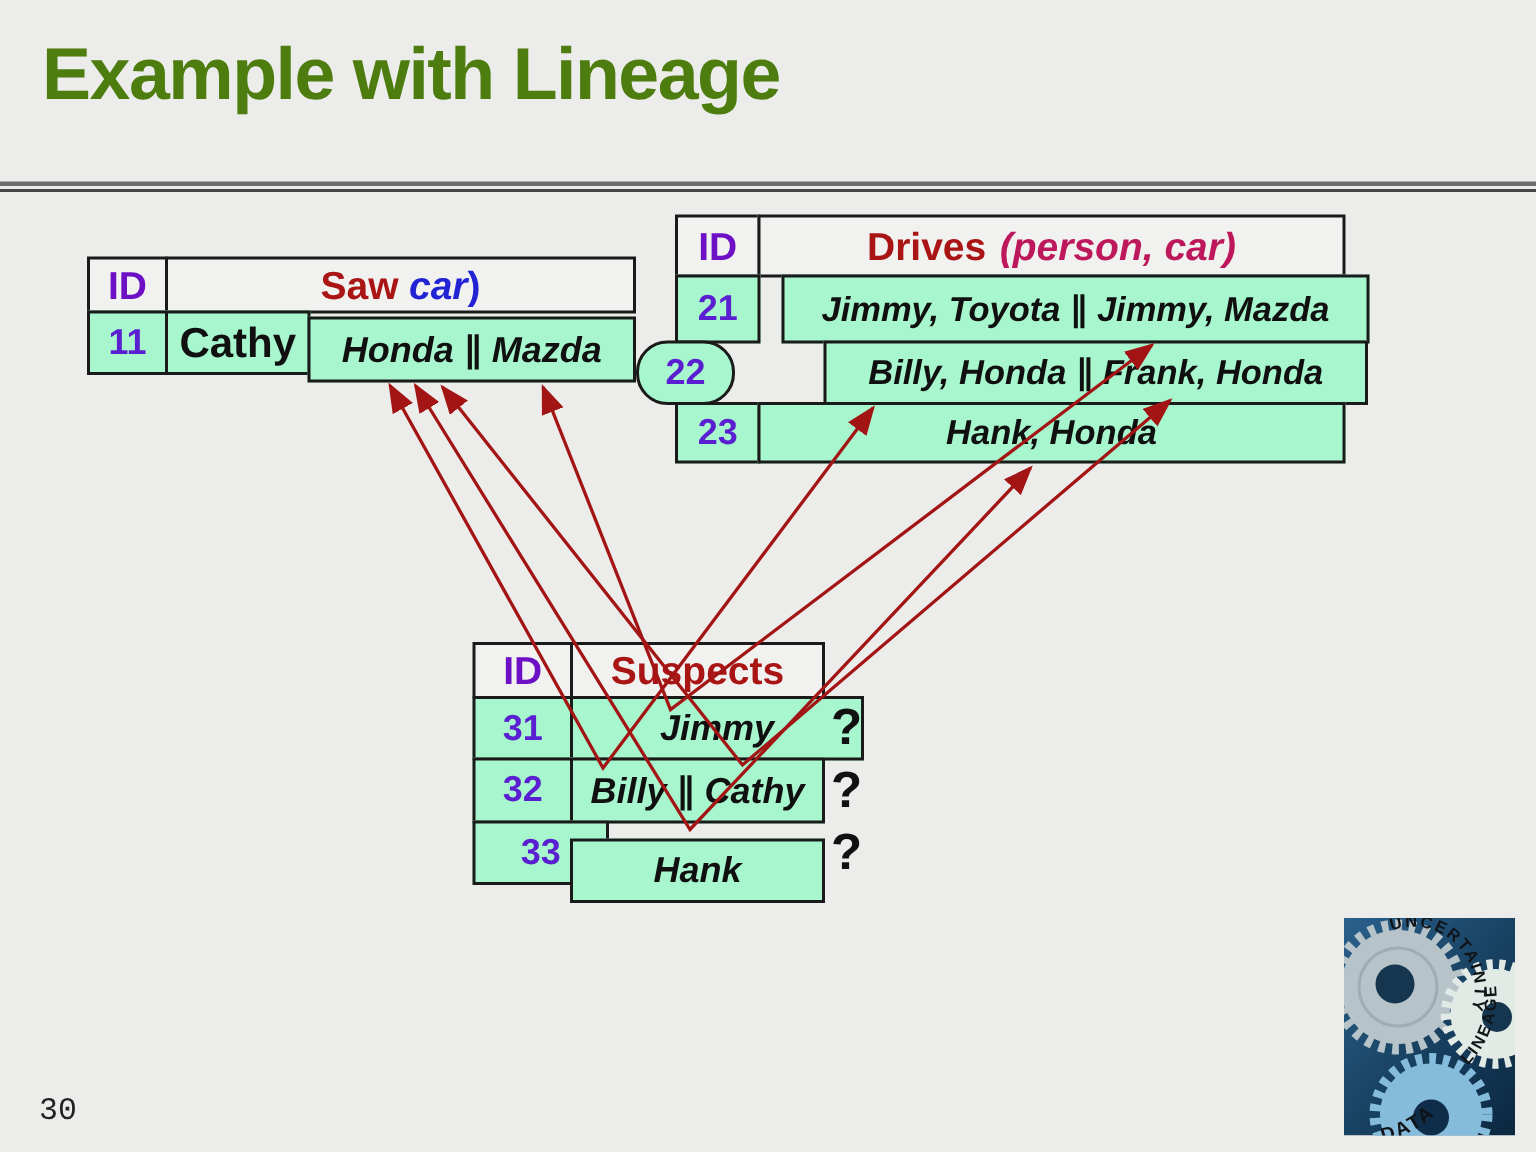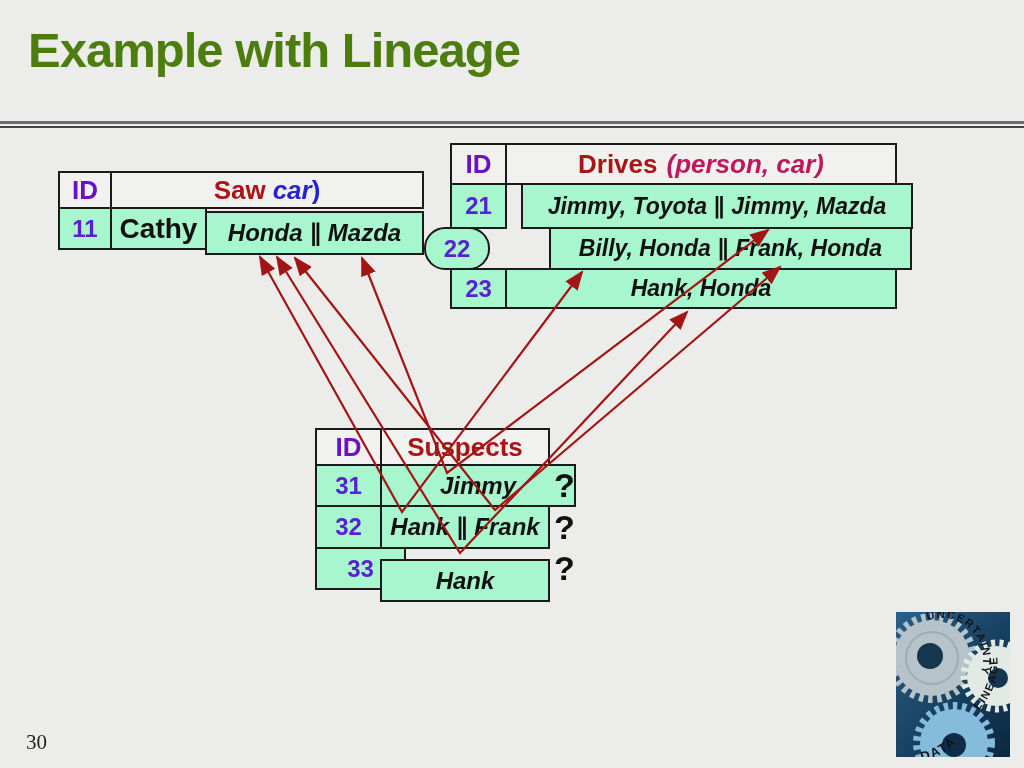--- a/index.html
+++ b/index.html
@@ -77,21 +77,21 @@
   .f-pi   { font-size:51px; font-weight:700; letter-spacing:-2px; vertical-align:-2px; }
   .f-sub  { font-size:27px; vertical-align:-9px; margin:0 1px 0 2px; }
   .f-join { font-size:36px; font-weight:700; margin:0 11px; vertical-align:2px;
             font-family:"DejaVu Sans",sans-serif; }
 
   .arrow-layer { position:absolute; left:0; top:0; z-index:3; pointer-events:none; }
   .lineage-line { fill:none; stroke:#a31515; stroke-width:2.2px; }
 
   .page-number {
     position:absolute; left:26px; top:730px;
-    font-family:Liberation Serif, serif; font-size:21px; color:#222;
+    font-family:Liberation Mono, monospace; font-size:21px; color:#222;
   }
   .logo { position:absolute; left:896px; top:612px; width:114px; height:145px; }
   .gear-label { font-size:11px; font-weight:700; fill:#101418; letter-spacing:1.5px;
                 font-family:"Liberation Sans",sans-serif; }
 </style>
 </head>
 <body>
 
 <div class="stage">
 
@@ -125,21 +125,21 @@
     <div class="cell grn valtxt drv-v3">Hank, Honda</div>
   </div>
 
 
   <div>
     <div class="cell hdr idtxt sus-idh">ID</div>
     <div class="cell hdr redttl sus-tth">Suspects</div>
     <div class="cell grn numtxt sus-id1">31</div>
     <div class="cell grn valtxt sus-v1">Jimmy</div>
     <div class="cell grn numtxt sus-id2">32</div>
-    <div class="cell grn valtxt sus-v2">Hank ∥ Frank</div>
+    <div class="cell grn valtxt sus-v2">Billy ∥ Cathy</div>
     <div class="cell grn numtxt sus-id3">33</div>
     <div class="cell grn valtxt sus-v3">Hank</div>
     <div class="qmark q1">?</div>
     <div class="qmark q2">?</div>
     <div class="qmark q3">?</div>
   </div>
 
   <svg class="arrow-layer" width="1024" height="768" viewBox="0 0 1024 768">
     <defs>
       <marker id="arrowhead" markerWidth="9" markerHeight="8" refX="8" refY="3.5" orient="auto-start-reverse" markerUnits="strokeWidth">

